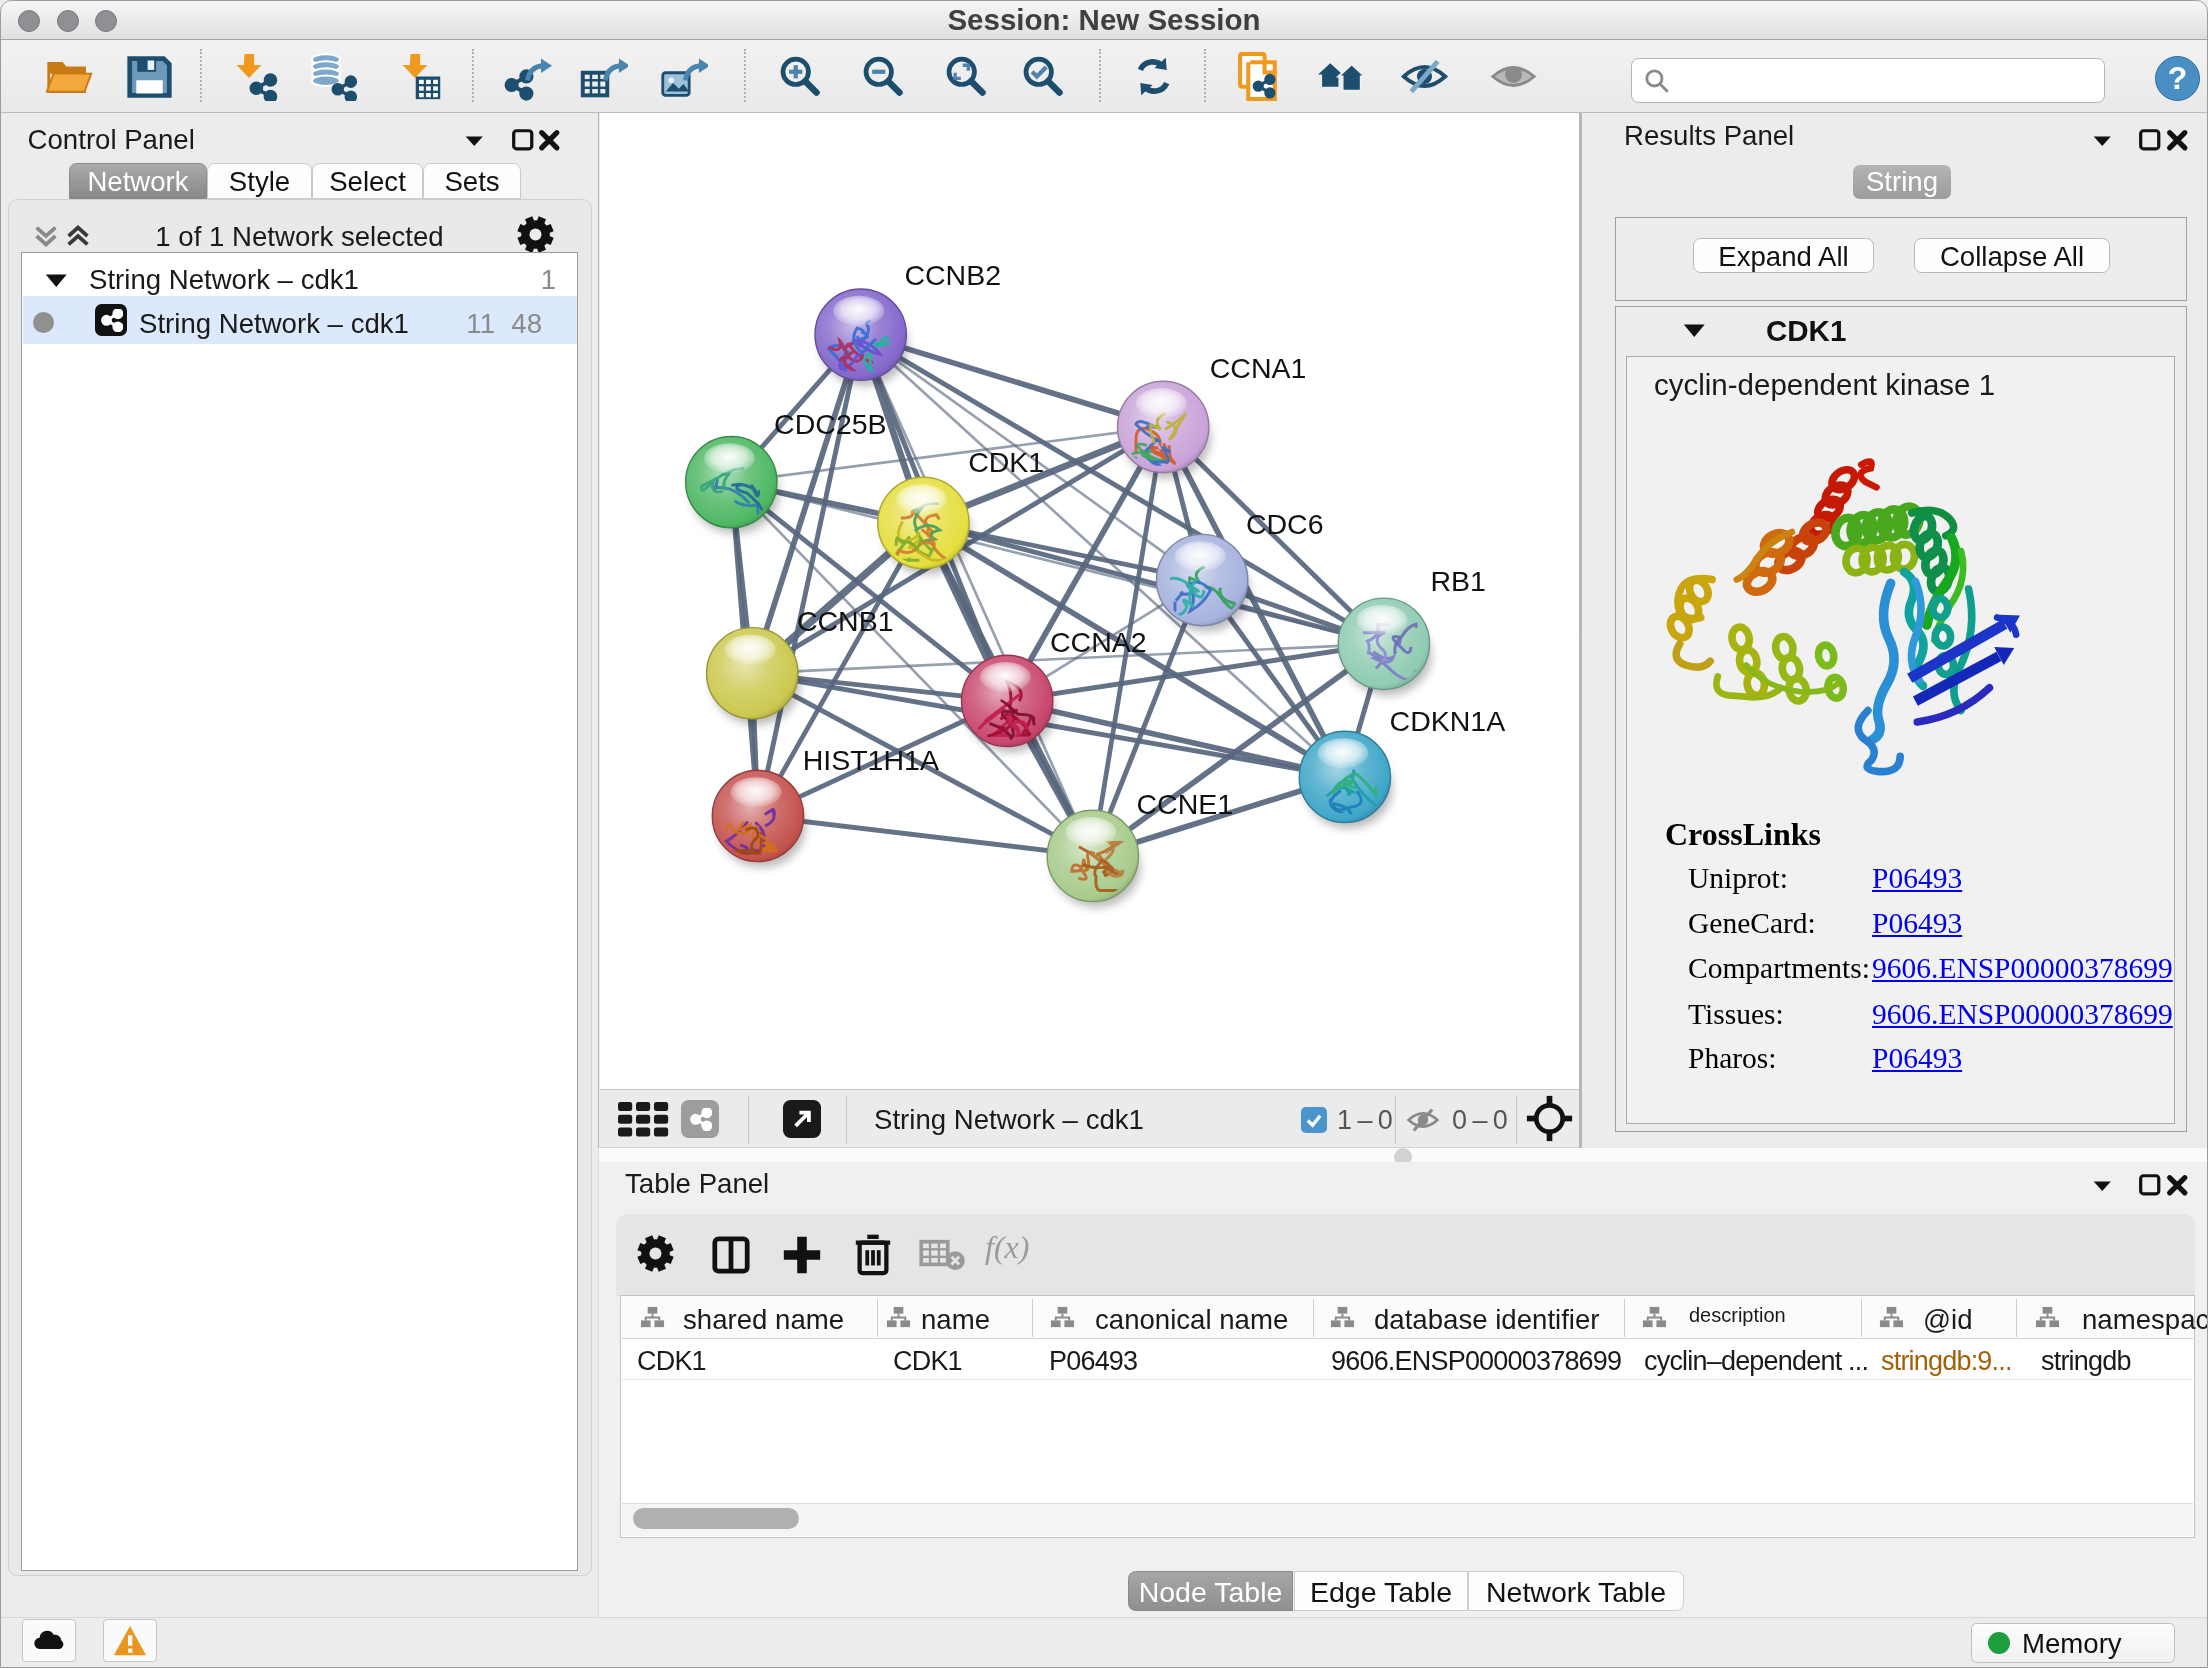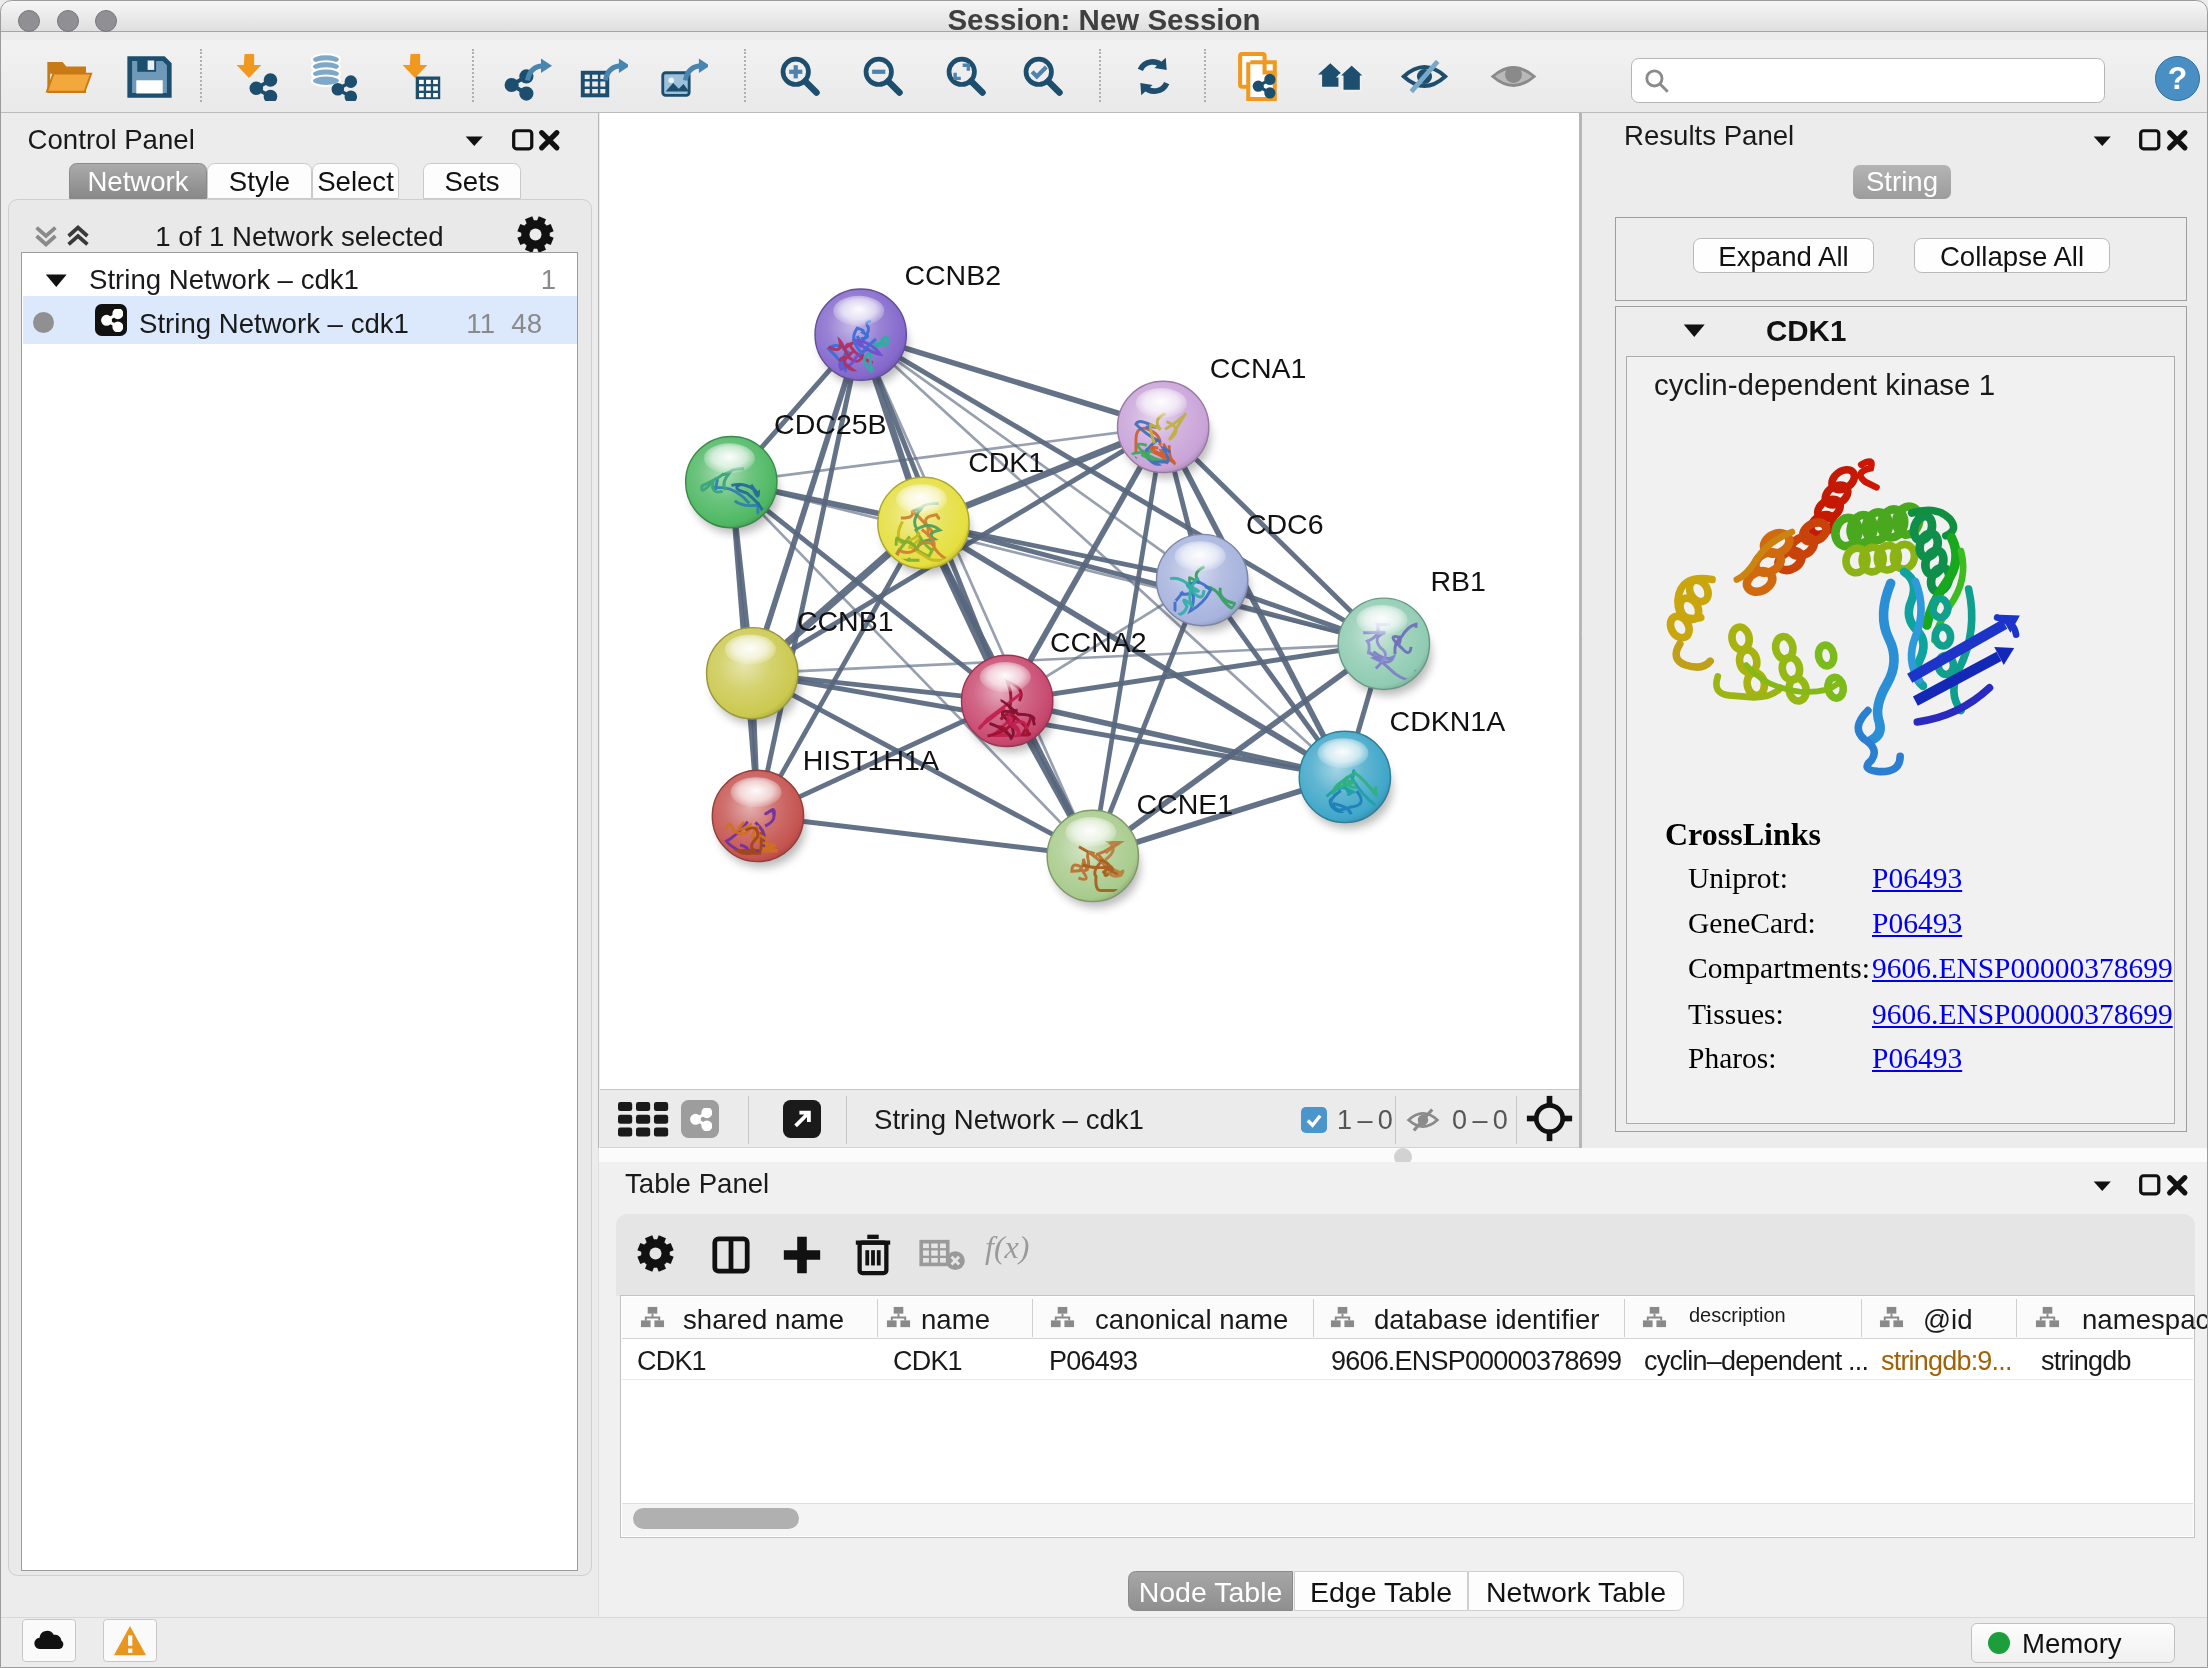--- a/index.html
+++ b/index.html
@@ -1,19 +1,19 @@
 <!DOCTYPE html>
 <html style="font-size:15px"><head><meta charset="utf-8"><style>
 * { margin:0; padding:0; box-sizing:border-box; }
 html,body { width:2208px; height:1668px; background:#ececec; font-family:'Liberation Sans',sans-serif; overflow:hidden; }
 #app { position:relative; width:2208px; height:1668px; }
 </style></head>
 <body>
 <div id="app">
-<div style="position:absolute;left:0;top:0;width:2208px;height:32px;background:linear-gradient(#f7f7f7,#dfdfdf);border-bottom:1.9px solid #a5a5a5;border-radius:11.4px 11.4px 0 0">
+<div style="position:absolute;left:0;top:0;width:2208px;height:40px;background:linear-gradient(#f7f7f7,#dfdfdf);border-bottom:1.9px solid #a5a5a5;border-radius:11.4px 11.4px 0 0">
 <div style="position:absolute;left:18px;top:9.5px;width:22px;height:22px;border-radius:50%;background:#8f8f94;border:1px solid #77777c"></div>
       <div style="position:absolute;left:57px;top:9.5px;width:22px;height:22px;border-radius:50%;background:#8f8f94;border:1px solid #77777c"></div>
       <div style="position:absolute;left:95px;top:9.5px;width:22px;height:22px;border-radius:50%;background:#8f8f94;border:1px solid #77777c"></div>
 <div style="position:absolute;left:0;top:0;width:100%;text-align:center;font-size:29.5px;line-height:40px;font-weight:bold;color:#3f3f3f">Session: New Session</div>
 </div>
 <div style="position:absolute;left:0;top:40px;width:2208px;height:73px;background:linear-gradient(#f2f2f2,#e9e9e9);border-bottom:1.9px solid #bcbcbc"></div>
     <svg style="position:absolute;left:45px;top:52px" width="49" height="49" viewBox="0 0 52 52">
       <path d="M 4 12 h 14 l 4 5 h 20 v 6 h -38 z" fill="#c87a14"></path>
       <path d="M 4 12 h 14 l 4 5 h 20 v 25 h -38 z" fill="none" stroke="#c87a14" stroke-width="3"></path>
       <path d="M 9 23 h 40 l -7 19 h -40 z" fill="#f3a83c" stroke="#c87a14" stroke-width="2"></path>
@@ -515,21 +515,21 @@
       <path d="M 6 11 h 18 l -9 10 z" fill="#111"></path>
     </svg>
     <svg style="position:absolute;left:508px;top:126px" width="28.5" height="28.5" viewBox="0 0 30 30">
       <rect x="6" y="5" width="19" height="19" rx="3" fill="none" stroke="#111" stroke-width="3.4"></rect>
     </svg>
     <svg style="position:absolute;left:535px;top:126px" width="28.5" height="28.5" viewBox="0 0 30 30">
       <path d="M 7 7 L 23 23 M 23 7 L 7 23" stroke="#111" stroke-width="5.5" stroke-linecap="round"></path>
     </svg>
 <div style="position:absolute;left:69px;top:163px;width:138px;height:36px;background:linear-gradient(#ababab,#888888);color:#fff;border:1px solid #8a8a8a;border-radius:7.6px 7.6px 0 0;font-size:27.6px;text-align:center;line-height:36px">Network</div>
 <div style="position:absolute;left:207px;top:163px;width:105px;height:36px;background:#fdfdfd;color:#111;border:1px solid #c9c9c9;border-radius:7.6px 7.6px 0 0;font-size:27.6px;text-align:center;line-height:36px">Style</div>
-<div style="position:absolute;left:312px;top:163px;width:87px;height:36px;background:#fdfdfd;color:#111;border:1px solid #c9c9c9;border-radius:7.6px 7.6px 0 0;font-size:27.6px;text-align:center;line-height:36px">Select</div>
+<div style="position:absolute;left:312px;top:163px;width:111px;height:36px;background:#fdfdfd;color:#111;border:1px solid #c9c9c9;border-radius:7.6px 7.6px 0 0;font-size:27.6px;text-align:center;line-height:36px">Select</div>
 <div style="position:absolute;left:423px;top:163px;width:98px;height:36px;background:#fdfdfd;color:#111;border:1px solid #c9c9c9;border-radius:7.6px 7.6px 0 0;font-size:27.6px;text-align:center;line-height:36px">Sets</div>
 <div style="position:absolute;left:7.6px;top:199px;width:584px;height:1377px;background:#e9e9e9;border:1px solid #cfcfcf;border-radius:9.5px"></div>
 <svg style="position:absolute;left:28.5px;top:220px" width="34" height="32" viewBox="0 0 36 34">
       <path d="M 8 8 l 10 9 l 10 -9 M 8 17 l 10 9 l 10 -9" fill="none" stroke="#8a8a8a" stroke-width="4"></path>
     </svg>
 <svg style="position:absolute;left:61px;top:220px" width="34" height="32" viewBox="0 0 36 34">
       <path d="M 8 26 l 10 -9 l 10 9 M 8 17 l 10 -9 l 10 9" fill="none" stroke="#3a3a3a" stroke-width="4"></path>
     </svg>
 <div style="position:absolute;left:114px;top:221px;width:371px;font-size:27.6px;color:#1a1a1a;text-align:center">1 of 1 Network selected</div>
 <svg style="position:absolute;left:505px;top:204px" width="61" height="61" viewBox="531 215 64 64">

